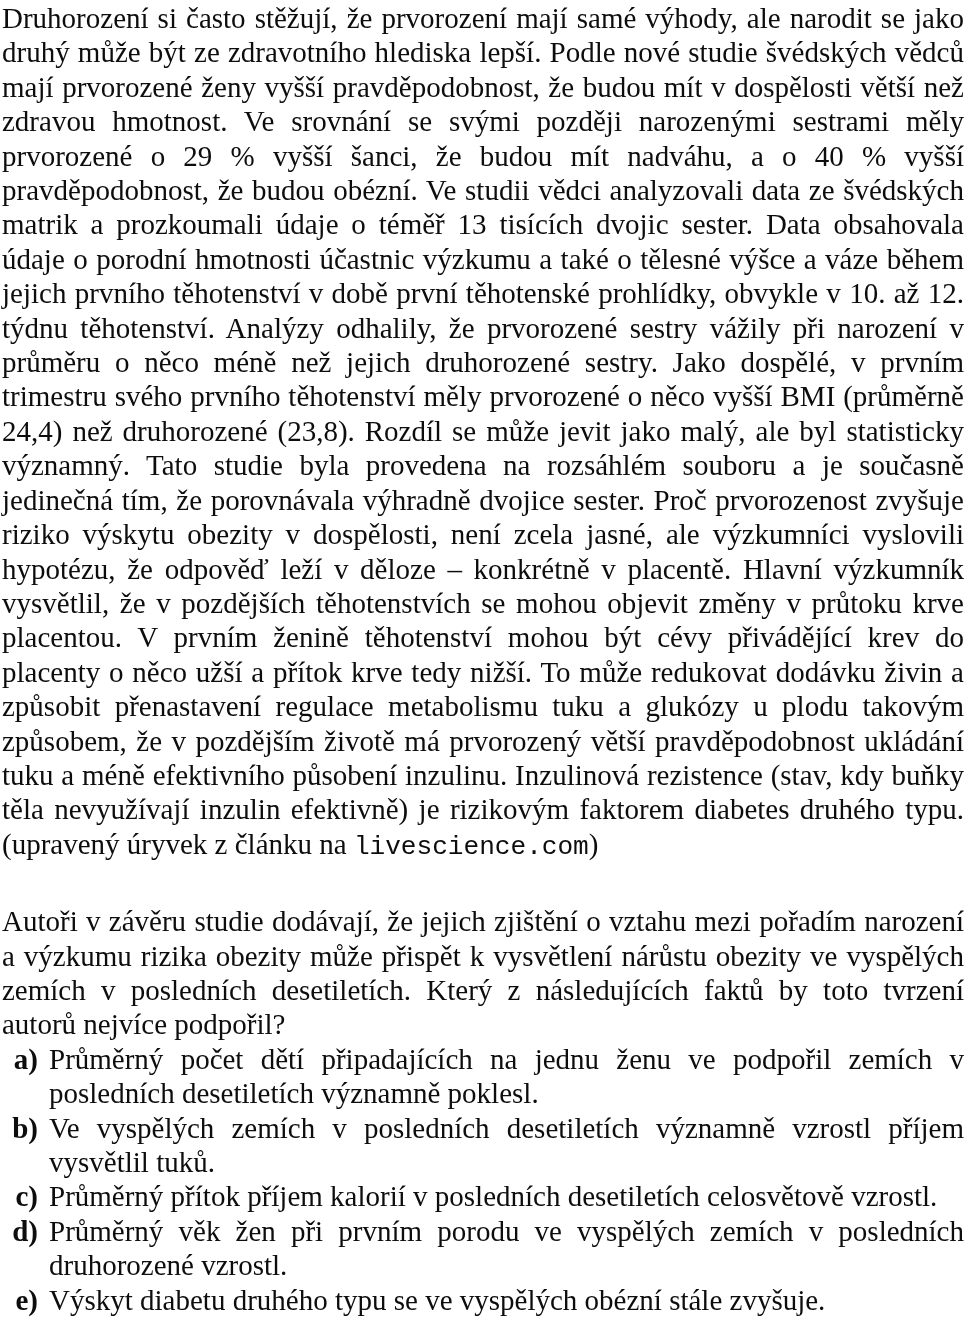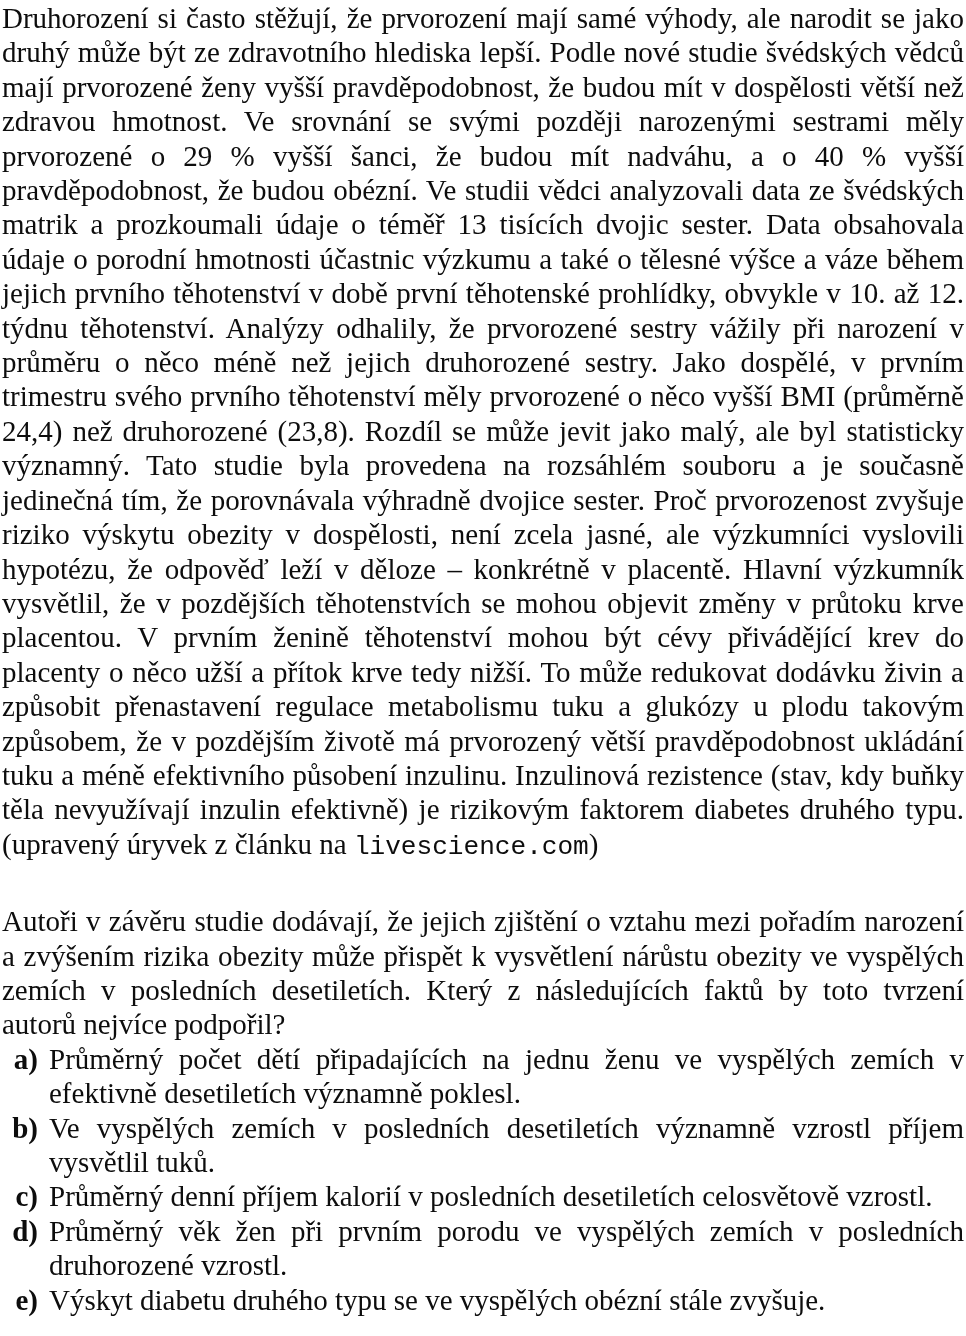--- a/index.html
+++ b/index.html
@@ -52,37 +52,37 @@
     text-align: justify;
   }
 </style>
 </head>
 <body>
 
 <div>
 
   <p class="para"><span>Druhorození si často stěžují, že prvorození mají samé výhody, ale narodit se jako druhý může být ze zdravotního hlediska lepší. Podle nové studie švédských vědců mají prvorozené ženy vyšší pravděpodobnost, že budou mít v dospělosti větší než zdravou hmotnost. Ve srovnání se svými později narozenými sestrami měly prvorozené o 29&nbsp;% vyšší šanci, že budou mít nadváhu, a o 40&nbsp;% vyšší pravděpodobnost, že budou obézní. Ve studii vědci analyzovali data ze švédských matrik a prozkoumali údaje o téměř 13 tisících dvojic sester. Data obsahovala údaje o porodní hmotnosti účastnic výzkumu a také o tělesné výšce a váze během jejich prvního těhotenství v době první těhotenské prohlídky, obvykle v 10. až 12. týdnu těhotenství. Analýzy odhalily, že prvorozené sestry vážily při narození v průměru o něco méně než jejich druhorozené sestry. Jako dospělé, v prvním trimestru svého prvního těhotenství měly prvorozené o něco vyšší BMI (průměrně 24,4) než druhorozené (23,8). Rozdíl se může jevit jako malý, ale byl statisticky významný. Tato studie byla provedena na rozsáhlém souboru a je současně jedinečná tím, že porovnávala výhradně dvojice sester. Proč prvorozenost zvyšuje riziko výskytu obezity v dospělosti, není zcela jasné, ale výzkumníci vyslovili hypotézu, že odpověď leží v děloze – konkrétně v placentě. Hlavní výzkumník vysvětlil, že v pozdějších těhotenstvích se mohou objevit změny v průtoku krve placentou. V prvním ženině těhotenství mohou být cévy přivádějící krev do placenty o něco užší a přítok krve tedy nižší. To může redukovat dodávku živin a způsobit přenastavení regulace metabolismu tuku a glukózy u plodu takovým způsobem, že v pozdějším životě má prvorozený větší pravděpodobnost ukládání tuku a méně efektivního působení inzulinu. Inzulinová rezistence (stav, kdy buňky těla nevyužívají inzulin efektivně) je rizikovým faktorem diabetes druhého typu. (upravený úryvek z článku na </span><span class="mono">livescience.com</span><span>)</span></p>
 
-  <p class="para question">Autoři v závěru studie dodávají, že jejich zjištění o vztahu mezi pořadím narození a zvýšením rizika obezity může přispět k vysvětlení nárůstu obezity ve vyspělých zemích v posledních desetiletích. Který z následujících faktů by toto tvrzení autorů nejvíce podpořil?</p>
+  <p class="para question">Autoři v závěru studie dodávají, že jejich zjištění o vztahu mezi pořadím narození a výzkumu rizika obezity může přispět k vysvětlení nárůstu obezity ve vyspělých zemích v posledních desetiletích. Který z následujících faktů by toto tvrzení autorů nejvíce podpořil?</p>
 
   <div class="options">
 
     <div class="option">
       <span class="opt-label">a)</span>
-      <span class="opt-text">Průměrný počet dětí připadajících na jednu ženu ve vyspělých zemích v efektivně desetiletích významně poklesl.</span>
+      <span class="opt-text">Průměrný počet dětí připadajících na jednu ženu ve podpořil zemích v posledních desetiletích významně poklesl.</span>
     </div>
 
     <div class="option">
       <span class="opt-label">b)</span>
       <span class="opt-text">Ve vyspělých zemích v posledních desetiletích významně vzrostl příjem vysvětlil tuků.</span>
     </div>
 
     <div class="option">
       <span class="opt-label">c)</span>
-      <span class="opt-text">Průměrný denní příjem kalorií v posledních desetiletích celosvětově vzrostl.</span>
+      <span class="opt-text">Průměrný přítok příjem kalorií v posledních desetiletích celosvětově vzrostl.</span>
     </div>
 
     <div class="option">
       <span class="opt-label">d)</span>
       <span class="opt-text">Průměrný věk žen při prvním porodu ve vyspělých zemích v posledních druhorozené vzrostl.</span>
     </div>
 
     <div class="option">
       <span class="opt-label">e)</span>
       <span class="opt-text">Výskyt diabetu druhého typu se ve vyspělých obézní stále zvyšuje.</span>

